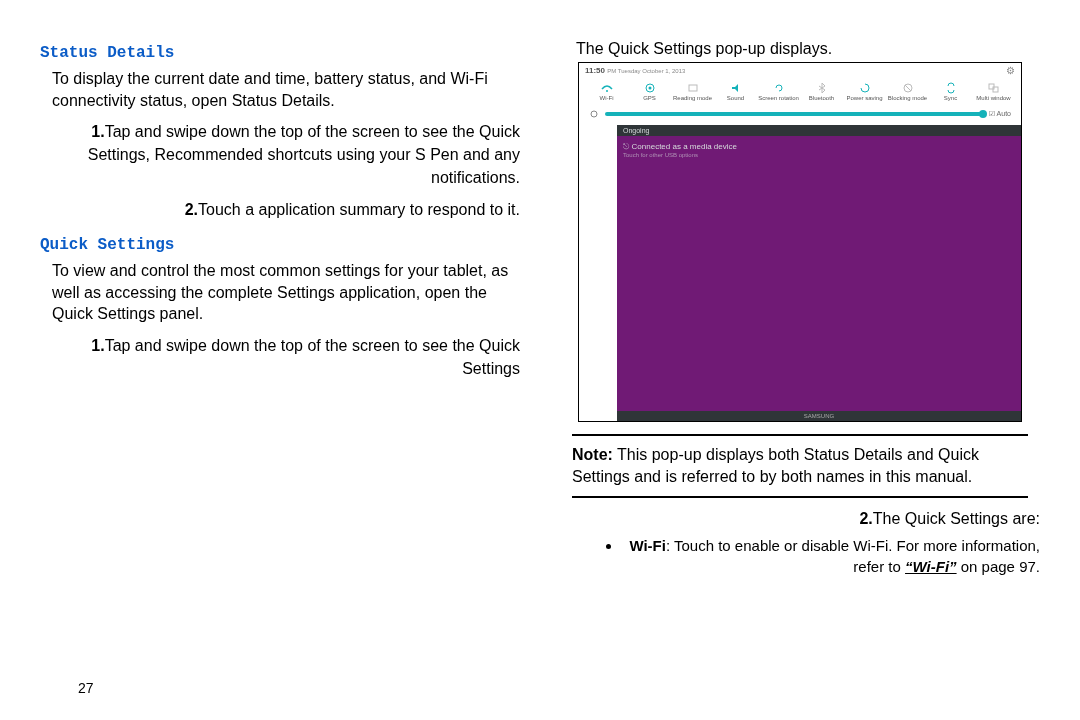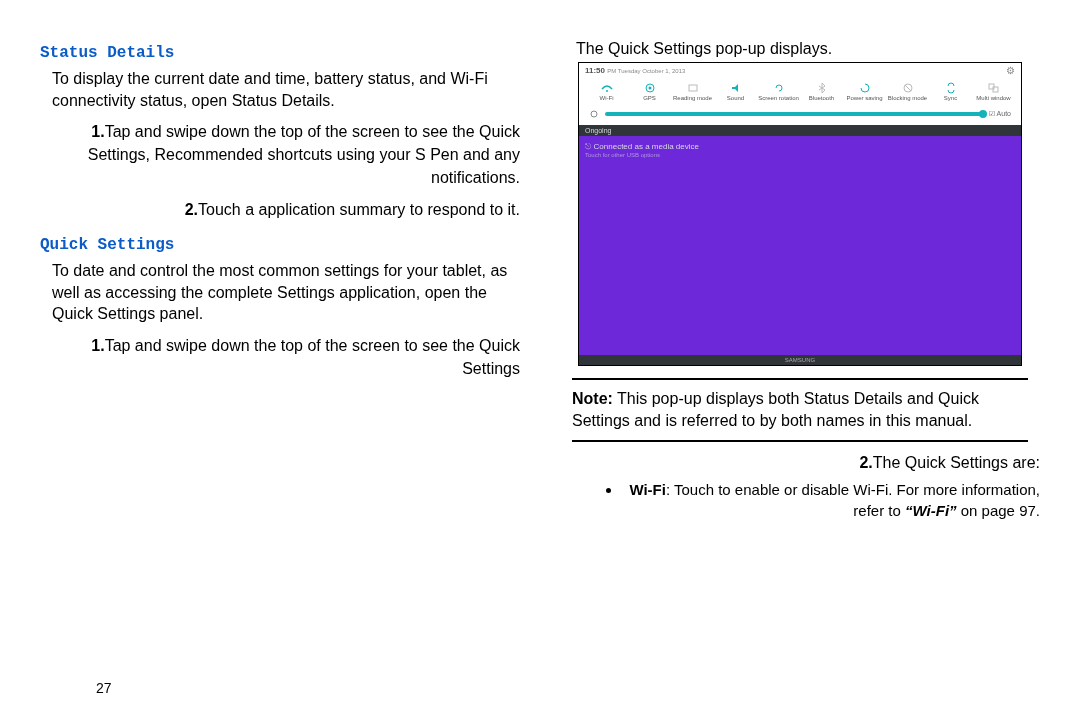--- a/index.html
+++ b/index.html
@@ -125,25 +125,26 @@
   .slider .knob {
     width: 8px;
     height: 8px;
     background: #15b2b9;
     border-radius: 50%;
     position: absolute;
     right: -4px;
     top: -2px;
   }
   .panel {
-    background: #6d28d9;
-    height: 240px;
+    background: #701a75;
+    height: 296px;
     color: #d6dadc;
     font-size: 8px;
     position: relative;
+    margin-left: 38px;
   }
   .panel .hdr {
     background: #2f3538;
     padding: 2px 6px;
     font-size: 7px;
   }
   .panel .row1 {
     padding: 6px 6px 2px 6px;
   }
   .panel .sub {
@@ -178,41 +179,41 @@
   }
   ul.bullets {
     margin: 4px 0 0 20px;
     padding: 0;
     list-style: disc;
   }
   ul.bullets li {
     font-size: 15px;
     line-height: 1.4;
   }
-  .xref { font-style: italic; font-weight: bold; }
+  .xref { font-style: italic; font-weight: bold; text-decoration: underline; }
   .pagenum {
     position: absolute;
-    left: 96px;
+    left: 78px;
     bottom: 24px;
     font-size: 14px;
   }
 </style>
 </head>
 <body>
 
 <div class="col">
   <h2 class="section">Status Details</h2>
   <p class="lead">To display the current date and time, battery status, and Wi-Fi connectivity status, open Status Details.</p>
   <ol>
     <li><span class="num">1.</span><span>Tap and swipe down the top of the screen to see the Quick Settings, Recommended shortcuts using your S Pen and any notifications.</span></li>
     <li><span class="num">2.</span><span>Touch a application summary to respond to it.</span></li>
   </ol>
 
   <h2 class="section" style="margin-top:14px">Quick Settings</h2>
-  <p class="lead">To date and control the most common settings for your tablet, as well as accessing the complete Settings application, open the Quick Settings panel.</p>
+  <p class="lead">To view and control the most common settings for your tablet, as well as accessing the complete Settings application, open the Quick Settings panel.</p>
   <ol>
     <li><span class="num">1.</span><span>Tap and swipe down the top of the screen to see the Quick Settings</span></li>
   </ol>
 
   <div class="pagenum">27</div>
 </div>
 
 <div class="col">
   <p class="rcap">The Quick Settings pop-up displays.</p>
 

